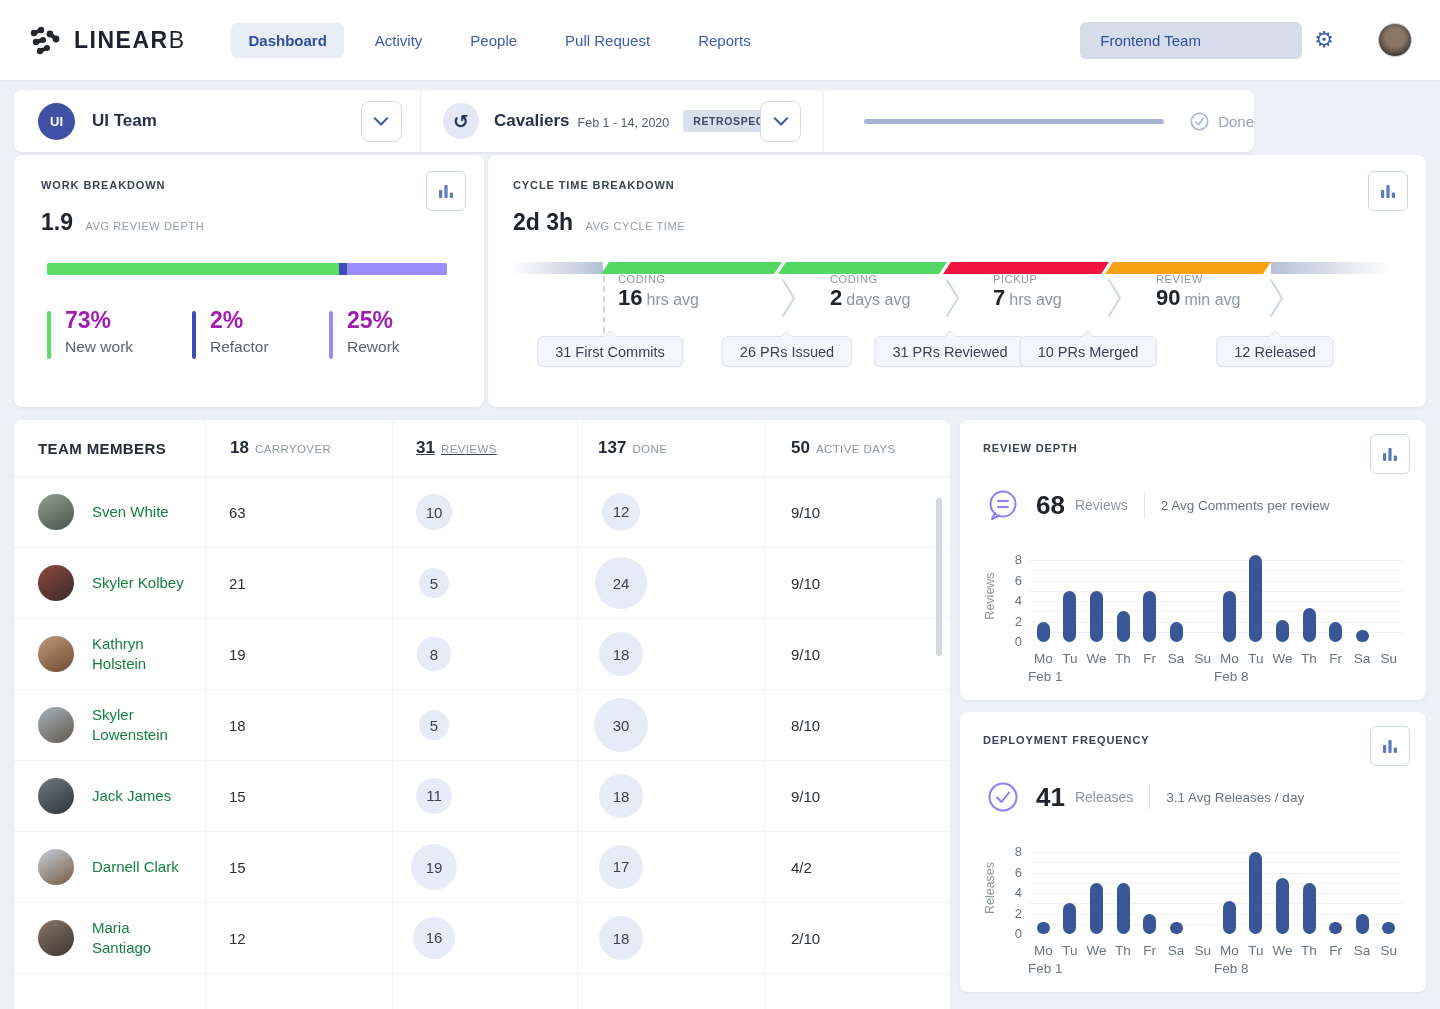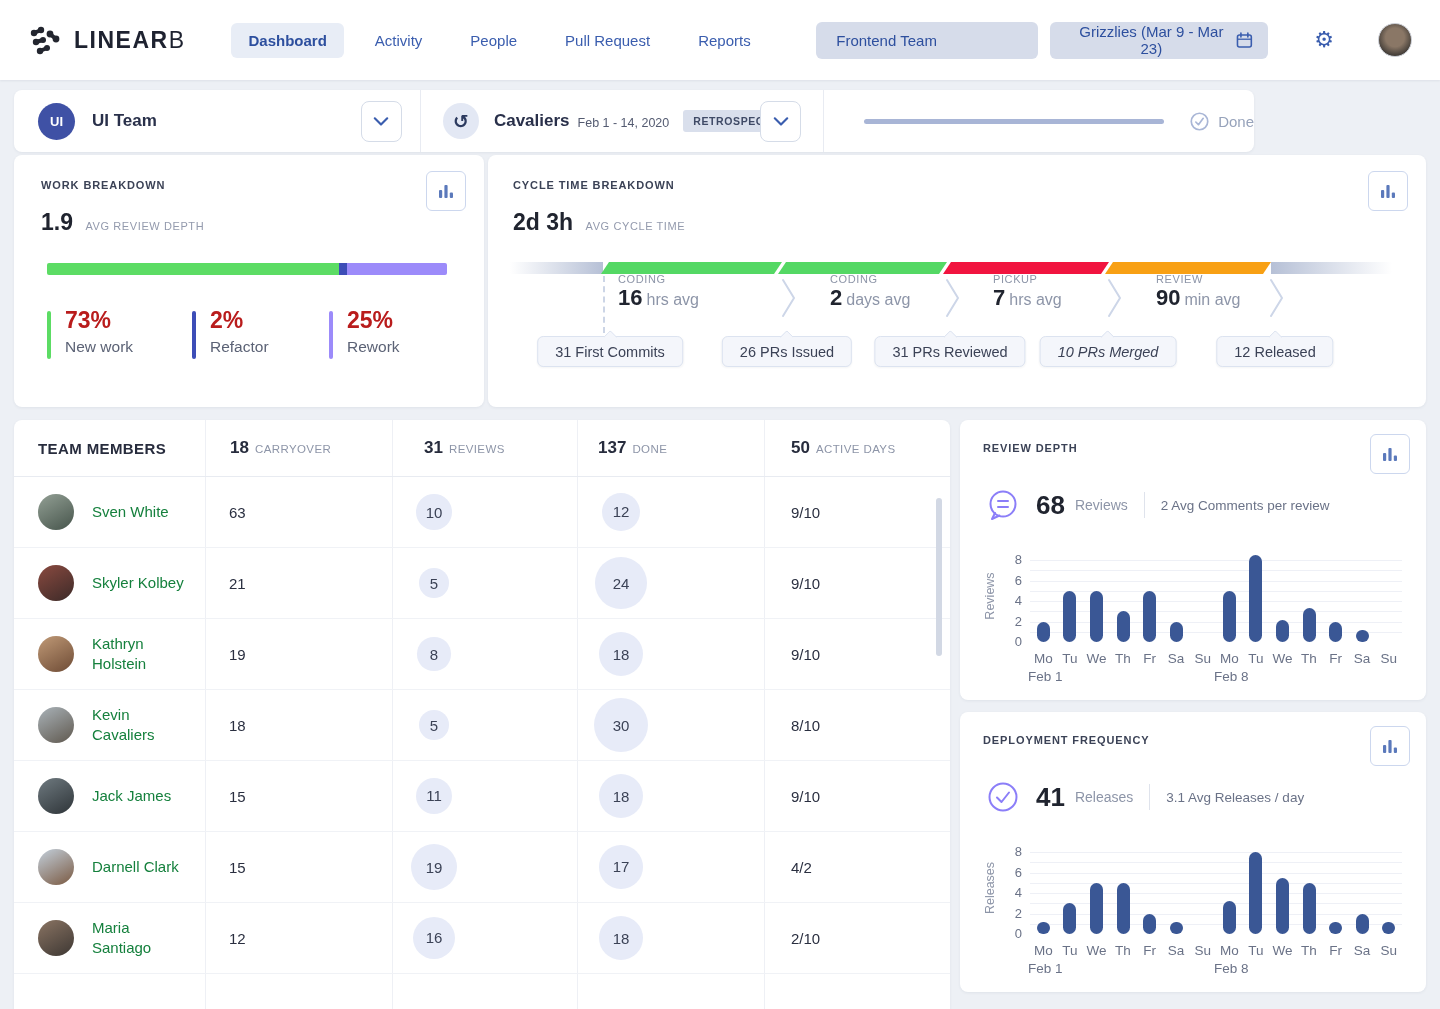--- a/index.html
+++ b/index.html
@@ -47,21 +47,21 @@
   .card-title { font-size:11px; font-weight:700; letter-spacing:.9px; color:#3b4256; }
   .chart-btn { position:absolute; width:40px; height:40px; border:1px solid #ccd7ee; border-radius:6px; background:#fff; display:flex; align-items:center; justify-content:center; cursor:pointer; }
   .metric-num { font-size:23px; font-weight:700; color:#20242f; }
   .metric-cap { font-size:11px; letter-spacing:.6px; color:#939aad; margin-left:8px; }
 
   
   #work-bar { position:absolute; left:33px; top:108px; width:400px; height:12px; border-radius:2px; overflow:hidden; display:flex; }
   #work-bar span { height:100%; }
   .wlegend { position:absolute; top:152px; display:flex; gap:14px; }
   .wl-bar { width:4px; height:48px; border-radius:2px; margin-top:4px; }
-  .wl-pct { font-size:23px; font-weight:700; color:#b91c1c; }
+  .wl-pct { font-size:23px; font-weight:700; color:#a21caf; }
   .wl-name { font-size:15.5px; color:#5b6275; margin-top:4px; }
 
   
   .phase { position:absolute; top:118px; }
   .phase-cap { font-size:11px; letter-spacing:.6px; color:#8d95a8; }
   .phase-num { font-size:22px; font-weight:700; color:#20242f; }
   .phase-unit { font-size:16px; color:#8d95a8; margin-left:4px; }
   .dash-line { position:absolute; left:115px; top:121px; height:57px; border-left:2px dashed #ccd5e6; }
   .chev-sep { position:absolute; top:122px; }
   .milestone { position:absolute; top:181px; transform:translateX(-50%); background:#f4f6fb; border:1px solid #dce3f0; border-radius:6px; height:31px; padding:0 17px; font-family:inherit; font-size:14.5px; color:#3b4256; cursor:pointer; white-space:nowrap; box-shadow:0 1px 2px rgba(40,50,80,.05); }
@@ -127,29 +127,20 @@
     <span class="nav-item active">Dashboard</span>
     <span class="nav-item">Activity</span>
     <span class="nav-item">People</span>
     <span class="nav-item">Pull Request</span>
     <span class="nav-item">Reports</span>
   </nav>
   <div class="header-right">
     <button class="pill team">
         <span>Frontend Team</span>
       </button>
-    <button class="pill sprint">
-      <span>Grizzlies (Mar 9 - Mar 23)</span>
-      <svg width="19" height="19" viewBox="0 0 19 19">
-        <rect x="2.5" y="4" width="14" height="12" rx="2" fill="none" stroke="#3a5dae" stroke-width="1.6"></rect>
-        <line x1="6" y1="2" x2="6" y2="6" stroke="#3a5dae" stroke-width="1.6" stroke-linecap="round"></line>
-        <line x1="13" y1="2" x2="13" y2="6" stroke="#3a5dae" stroke-width="1.6" stroke-linecap="round"></line>
-        <line x1="2.5" y1="8.2" x2="16.5" y2="8.2" stroke="#3a5dae" stroke-width="1.3"></line>
-      </svg>
-    </button>
     <span class="gear">⚙</span>
     <div class="avatar-lg"></div>
   </div>
 </header>
 
 <div class="subheader">
   <div class="sub-sec s1">
     <div class="team-bubble">UI</div>
     <span class="team-name">UI Team</span>
     <button class="chev-btn">
@@ -287,34 +278,34 @@
           <polyline points="2,3 13,21 2,39" fill="none" stroke="#cdd6e8" stroke-width="2" stroke-linecap="round" stroke-linejoin="round"></polyline>
         </svg></div>
       <div class="chev-sep" style="left: 781px;"><svg width="16" height="42" viewBox="0 0 16 42">
           <polyline points="2,3 13,21 2,39" fill="none" stroke="#cdd6e8" stroke-width="2" stroke-linecap="round" stroke-linejoin="round"></polyline>
         </svg></div>
     </div>
   <div id="cycle-milestones">
       <button class="milestone" style="left: 122px;">31 First Commits</button>
       <button class="milestone" style="left: 299px;">26 PRs Issued</button>
       <button class="milestone" style="left: 462px;">31 PRs Reviewed</button>
-      <button class="milestone" style="left: 620px; font-style: italic;">10 PRs Merged</button>
+      <button class="milestone" style="left: 600px;">10 PRs Merged</button>
       <button class="milestone" style="left: 787px;">12 Released</button>
     </div>
 </section>
 
 <section class="card" style="left:14px; top:420px; width:936px; height:704px; overflow:hidden;">
   <div class="tbl-colline" style="left:191px;"></div>
   <div class="tbl-colline" style="left:378px;"></div>
   <div class="tbl-colline" style="left:563px;"></div>
   <div class="tbl-colline" style="left:750px;"></div>
   <div class="tbl-header">
     <div class="tbl-members-cap" style="width:191px;">TEAM MEMBERS</div>
     <div style="width:187px; padding-left:25px;"><span class="col-head-num">18</span><span class="col-head-cap">CARRYOVER</span></div>
-    <div style="width:185px; padding-left:32px;"><span class="col-head-num">31</span><span class="col-head-cap">REVIEWS</span></div>
+    <div style="width:185px; padding-left:24px;text-decoration:underline;"><span class="col-head-num">31</span><span class="col-head-cap">REVIEWS</span></div>
     <div style="width:187px; padding-left:21px;"><span class="col-head-num">137</span><span class="col-head-cap">DONE</span></div>
     <div style="width:186px; padding-left:27px;"><span class="col-head-num">50</span><span class="col-head-cap">ACTIVE DAYS</span></div>
   </div>
   <div id="table-rows">
       <div class="trow" style="top: 57px;">
         <div class="trow-name">
           <div class="mem-avatar" style="background:linear-gradient(150deg,#93a095,#46544b)"></div>
           <span class="mem-name">Sven White</span>
         </div>
         <div class="cell-plain" style="left:215px;">63</div>
@@ -350,21 +341,21 @@
           <div class="num-circle" style="width:33.2px;height:33.2px;">8</div>
         </div>
         <div class="cell-circle-wrap" style="left:577px;">
           <div class="num-circle" style="width:44.7px;height:44.7px;">18</div>
         </div>
         <div class="cell-plain" style="left:777px;">9/10</div>
       </div>
       <div class="trow" style="top: 270px;">
         <div class="trow-name">
           <div class="mem-avatar" style="background:linear-gradient(150deg,#aab3b9,#5f584e)"></div>
-          <span class="mem-name">Kevin Cavaliers</span>
+          <span class="mem-name">Skyler Lowenstein</span>
         </div>
         <div class="cell-plain" style="left:215px;">18</div>
         <div class="cell-circle-wrap" style="left:390px;">
           <div class="num-circle" style="width:29.75px;height:29.75px;">5</div>
         </div>
         <div class="cell-circle-wrap" style="left:577px;">
           <div class="num-circle" style="width:54px;height:54px;">30</div>
         </div>
         <div class="cell-plain" style="left:777px;">8/10</div>
       </div>

